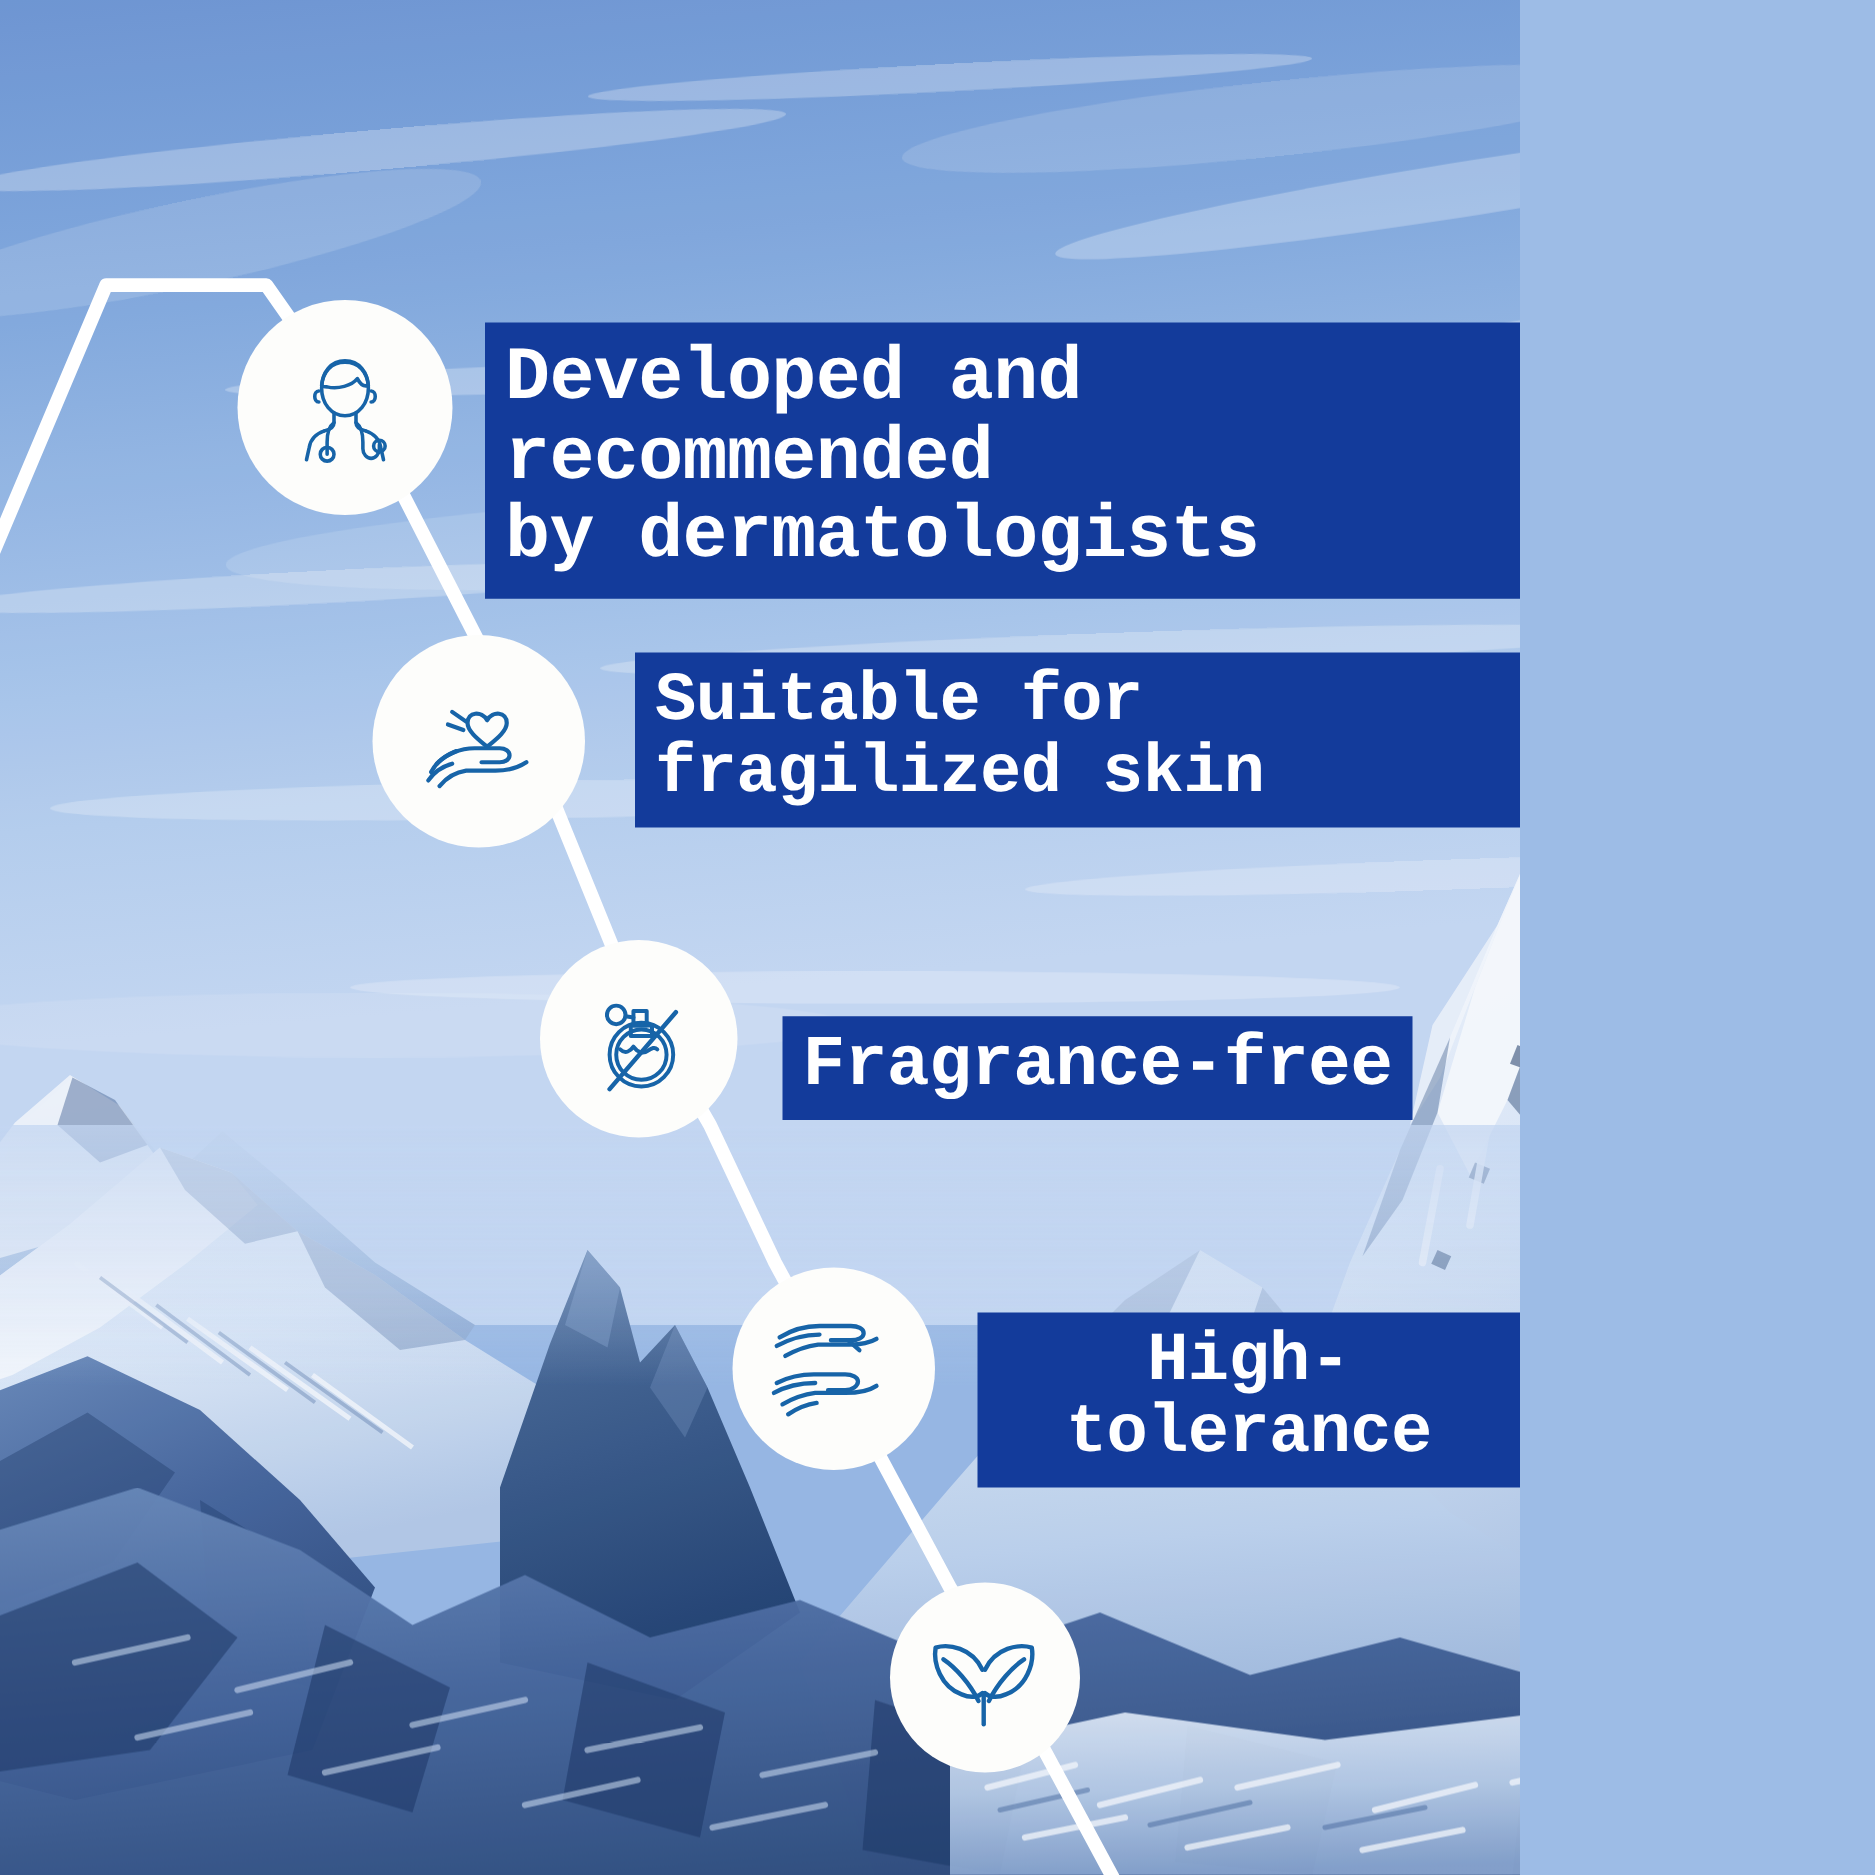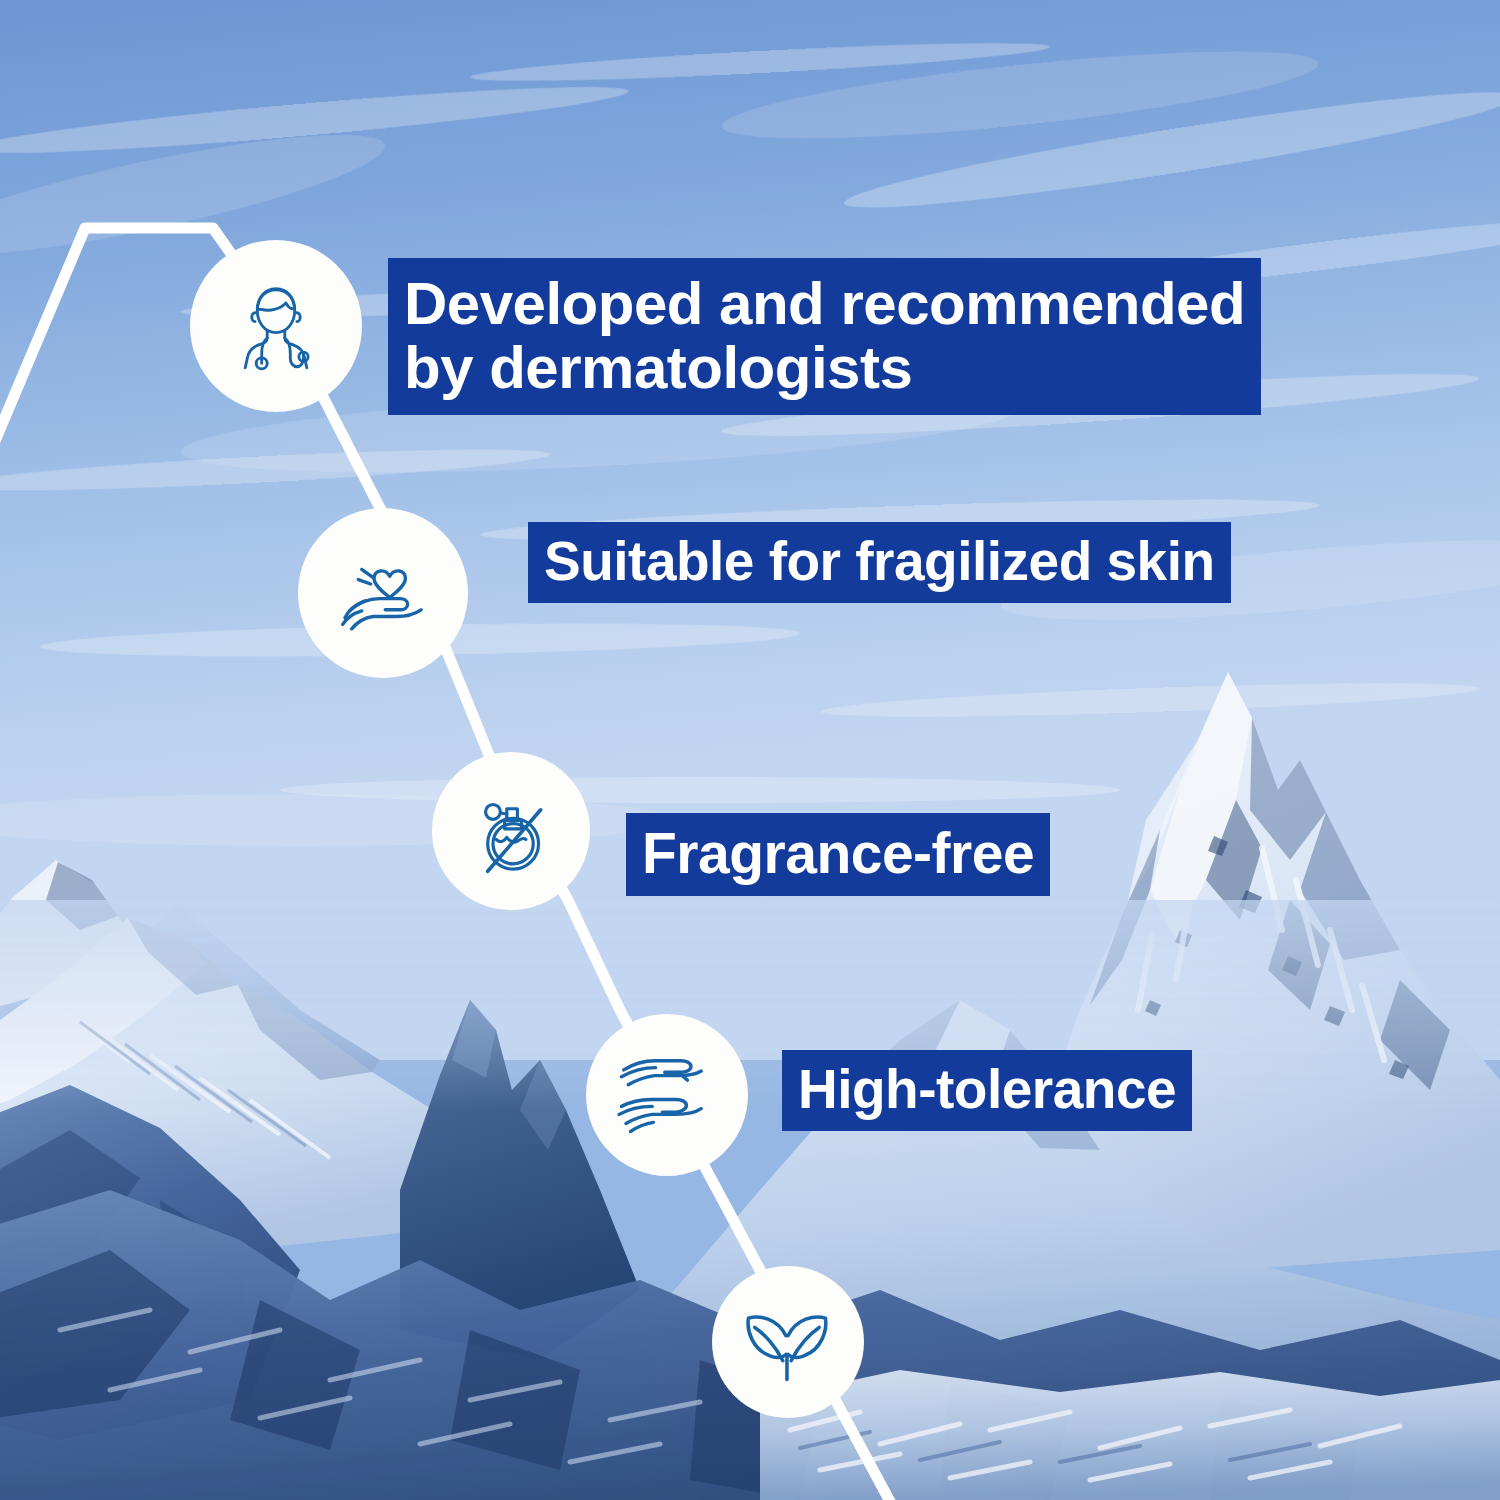--- a/index.html
+++ b/index.html
@@ -3,21 +3,21 @@
 <meta charset="utf-8">
 <style>
   * { margin:0; padding:0; box-sizing:border-box; }
   html,body { width:1500px; height:1500px; overflow:hidden; }
   body {
     font-family:"Liberation Sans", sans-serif;
     background:#9DBCE6;
     position:relative;
   }
 
-  #stage { position:absolute; inset:0; width:1500px; height:1500px; overflow:hidden; }
+  #stage { position:absolute; inset:0; width:1216px; height:1500px; overflow:hidden;font-family:Liberation Mono, monospace; }
 
   
   #bg { position:absolute; inset:0; }
   #bg svg { display:block; width:1500px; height:1500px; }
 
   
   #connector { position:absolute; inset:0; pointer-events:none; }
   #connector svg { display:block; width:1500px; height:1500px; }
 
   
@@ -37,21 +37,21 @@
     font-weight:700;
     letter-spacing:-0.5px;
     line-height:1.06;
     white-space:pre-line;
     display:flex; align-items:center;
   }
   .plate.two-line { padding:14px 16px 16px 16px; }
   .plate.one-line { padding:10px 16px 13px 16px; }
 
   .p1 { left:388px; top:258px;  font-size:60px; }
-  .p2 { left:508px; top:522px;  font-size:55px;margin-left:20px; }
+  .p2 { left:508px; top:522px;  font-size:55px; }
   .p3 { left:626px; top:813px;  font-size:57px; }
   .p4 { left:782px; top:1050px; font-size:55px;text-align:center; }
   .p5 { left:914px; top:1272px; font-size:56px; }
 </style>
 </head>
 <body>
 
 <div id="stage">
 
   <div id="bg">

